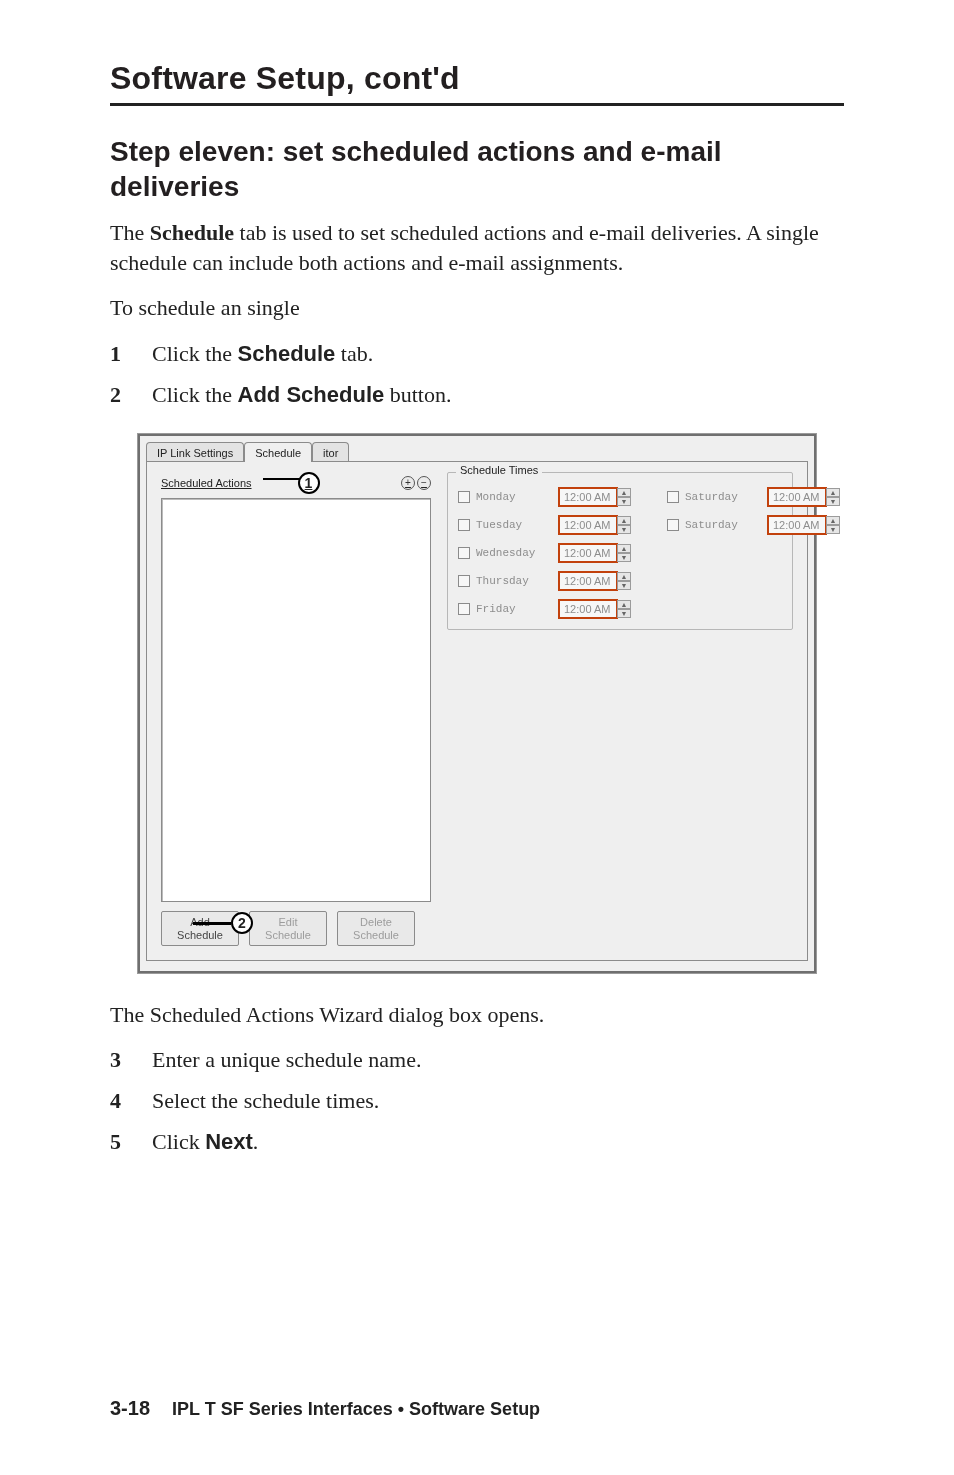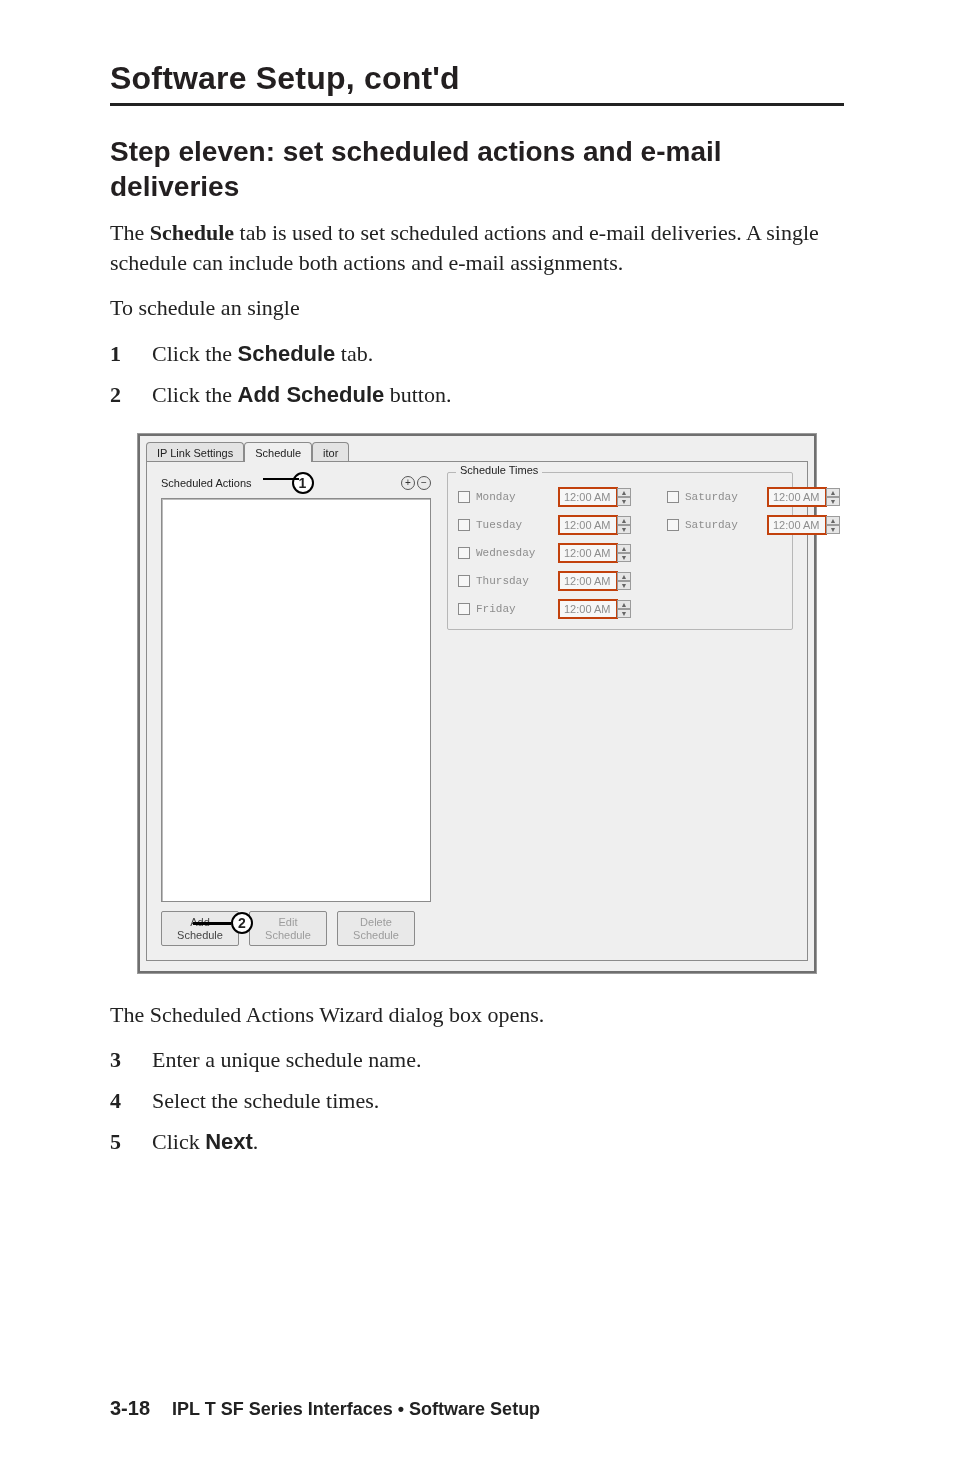--- a/index.html
+++ b/index.html
@@ -17,21 +17,21 @@
   .sans-bold { font-family: Arial, Helvetica, sans-serif; font-weight: 800; }
   .screenshot-wrap { margin: 22px 0 26px 0; display:flex; justify-content:center; }
   .screenshot { width: 680px; border: 1px solid #9a9a9a; background: #efefef; box-shadow: inset 0 0 0 2px #6f6f6f; position: relative; padding: 8px 8px 12px 8px; font-family: Tahoma, Arial, sans-serif; }
   .tabs { display: flex; align-items: flex-end; gap: 0; margin-bottom: -1px;}
   .tab { font-size: 11px; padding: 4px 10px 3px; border: 1px solid #8b8b8b; border-bottom: none; background: #e3e3e3; border-radius: 4px 4px 0 0; position: relative; }
   .tab.active { background: #efefef; z-index: 2; }
   .tab.right { }
   .panel { border: 1px solid #8b8b8b; background: #efefef; padding: 10px 14px 14px 14px; min-height: 500px; position: relative; }
   .leftcol { width: 270px; position: absolute; top: 10px; left: 14px; }
   .sa-label { font-size: 11px; color: #222; display: inline-block; }
-  .sa-row { display: flex; align-items: center; gap: 0; }
+  .sa-row { display: flex; align-items: center; gap: 6px; text-decoration: underline; }
   .circle-num { width: 22px; height: 22px; border: 2px solid #000; border-radius: 50%; background: #fff; display: inline-flex; align-items: center; justify-content: center; font-family: Arial, sans-serif; font-weight: 700; font-size: 14px; }
   .oo { margin-left: auto; display: inline-flex; gap: 2px; }
   .oo span { width: 14px; height: 14px; border: 1px solid #555; border-radius: 50%; display:inline-flex; align-items:center; justify-content:center; font-size:10px; background:#eaeaea; color:#333; }
   .listbox { margin-top: 4px; width: 270px; height: 404px; background: #fff; border: 1px solid #8b8b8b; box-shadow: inset 1px 1px 0 #bbb; }
   .btnrow { position: absolute; bottom: 14px; left: 14px; display: flex; gap: 10px; align-items:center; }
   .btn { font-size: 11px; color: #444; border: 1px solid #8b8b8b; background: #e9e9e9; padding: 4px 6px; width: 78px; text-align: center; border-radius: 2px; line-height: 1.1; }
   .btn.disabled { color: #9c9c9c; }
   .btn .two { display:block; }
   .badge2 { position:absolute; left: 84px; bottom: 26px; }
   .badge2 .bar { position:absolute; width: 38px; height: 3px; background:#000; left:-38px; top:10px; }

